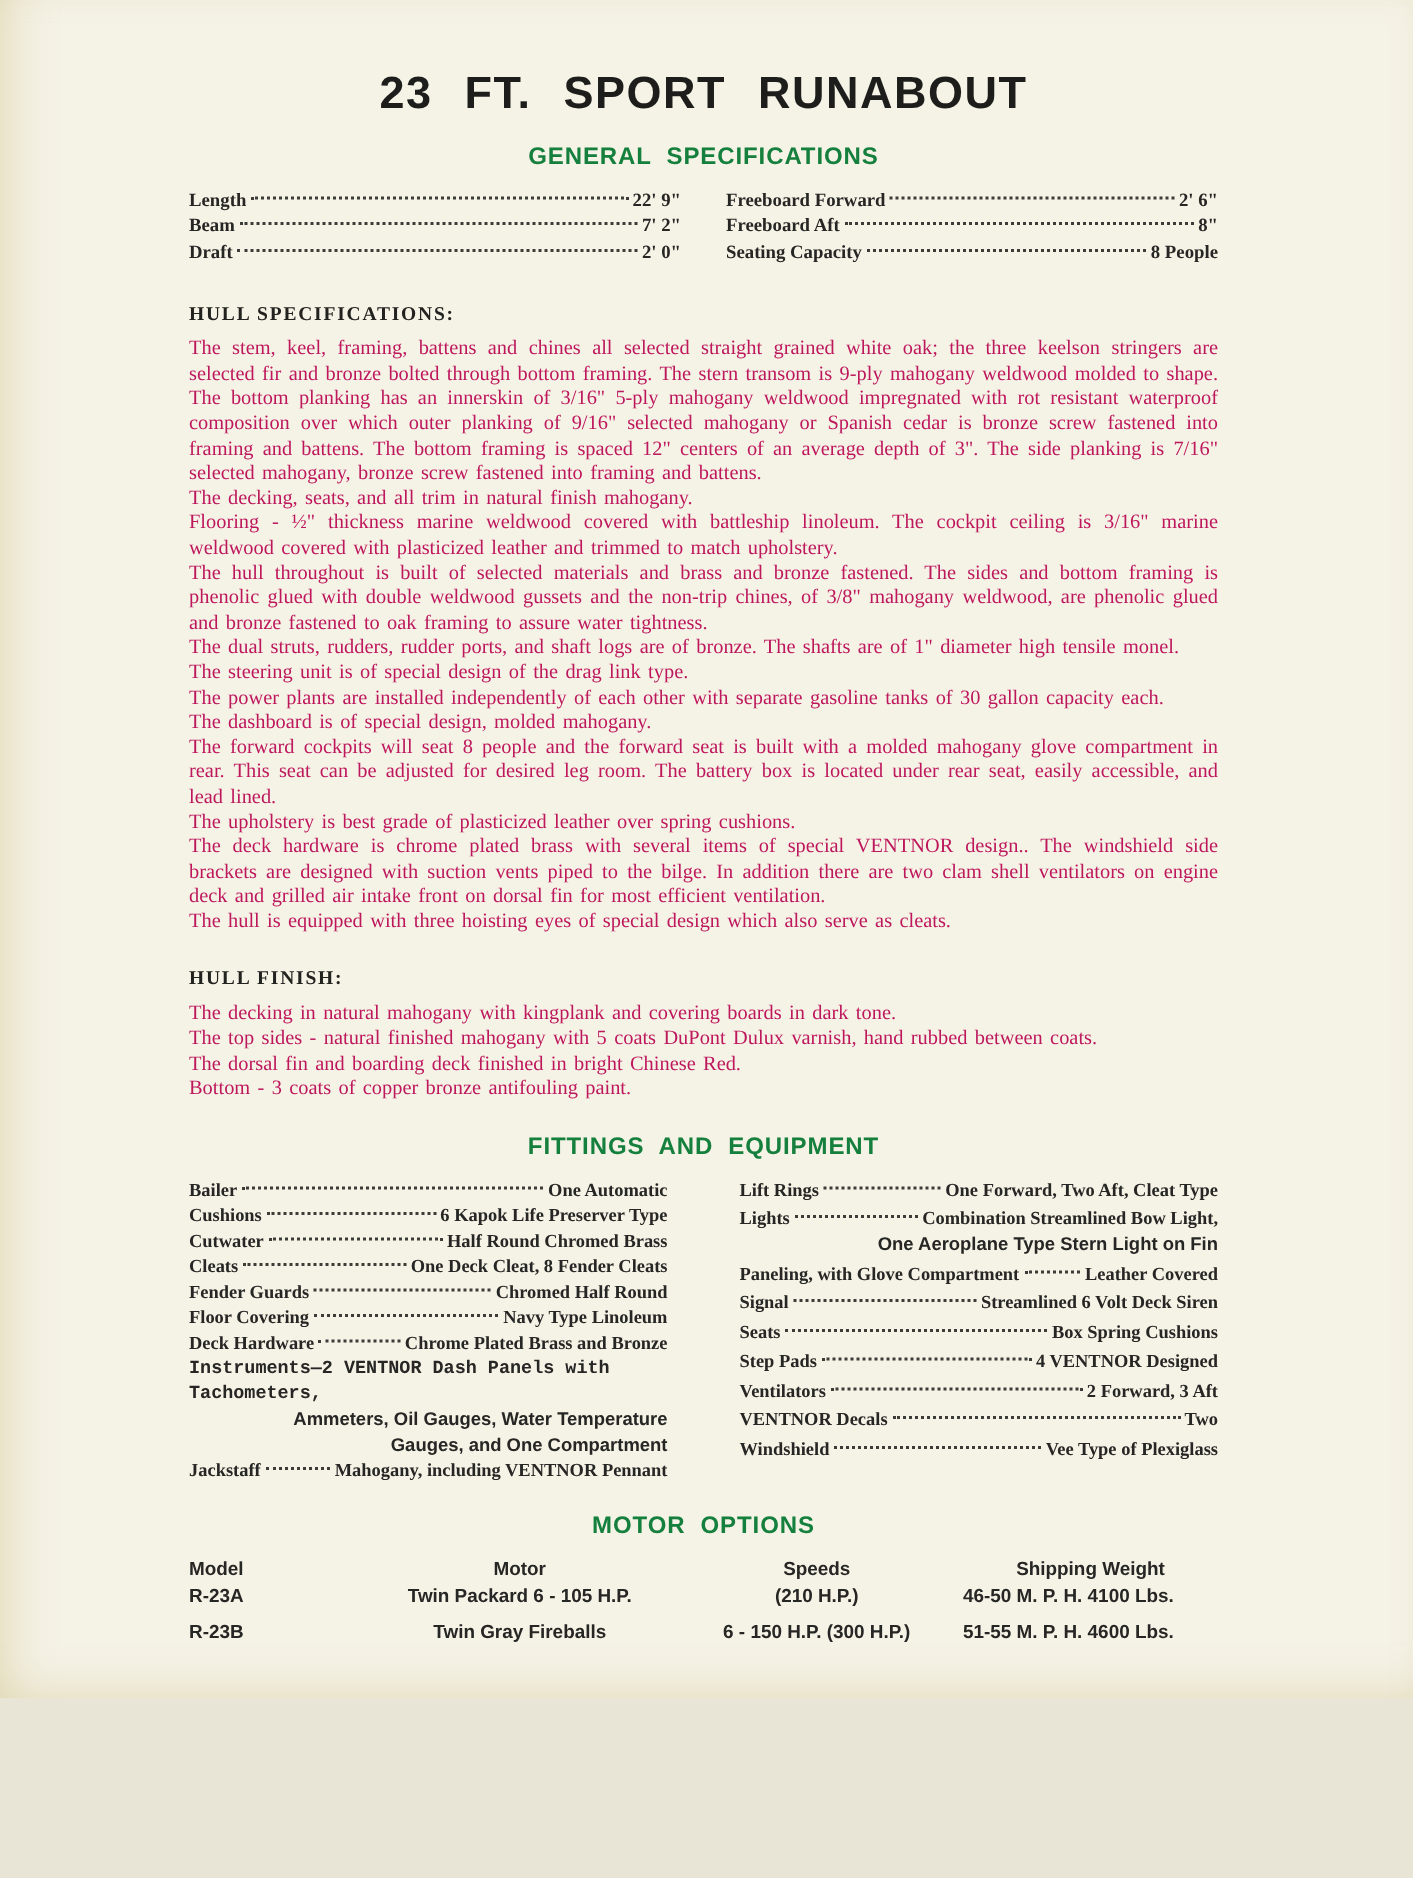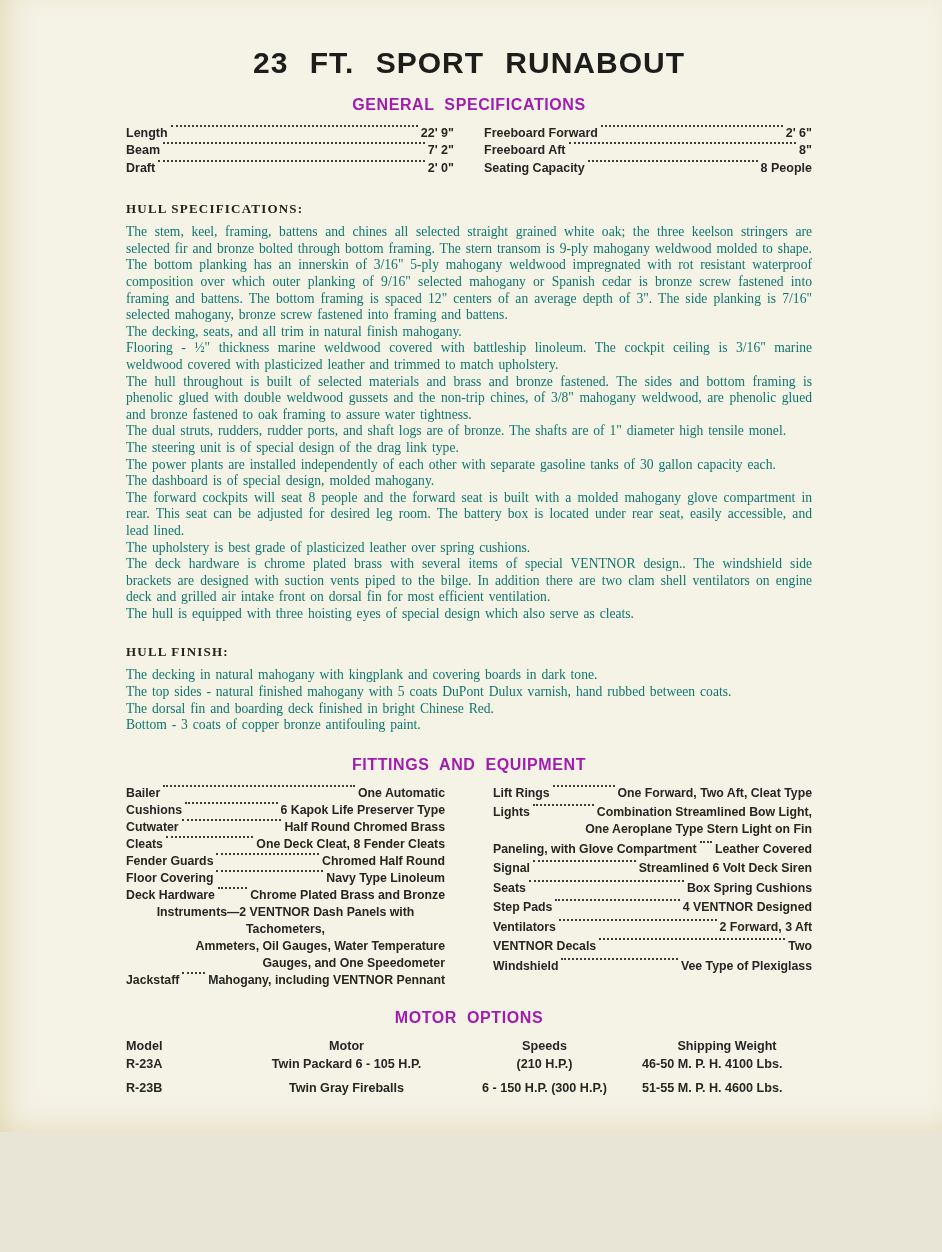--- a/index.html
+++ b/index.html
@@ -21,51 +21,51 @@
     font-size:30px; font-weight:700;
     letter-spacing:1px; word-spacing:12px;
     margin-bottom:16px;
     color:#1d1d1b;
   }
   .h2 {
     text-align:center;
     font-size:16px; font-weight:700;
     letter-spacing:.6px; word-spacing:5px;
     margin-bottom:11px;
-    color:#a21caf;
+    color:#15803d;
   }
   .serifh {
     font-family:"Liberation Serif", serif;
     font-size:13px; font-weight:700;
     letter-spacing:1.2px;
     margin-bottom:7px;
     color:#22221f;
   }
   
   .lcols { display:grid; grid-template-columns:1fr 1fr; column-gap:30px; margin-bottom:24px; }
-  .lrow { display:flex; align-items:flex-start; font-size:12.5px; font-weight:700; line-height:17.4px; white-space:nowrap; }
+  .lrow { display:flex; align-items:center; font-size:12.5px; font-weight:700; line-height:17.4px; white-space:nowrap;font-family:Liberation Serif, serif; }
   .lrow .lbl { flex:0 0 auto; }
   .lrow .dots { flex:1 1 10px; min-width:10px; border-bottom:2px dotted #3c3c38; margin:0 3px 3.5px 3px; }
   .lrow .val { flex:0 0 auto; }
   
   .bodyblock { margin-bottom:22px; }
   .body {
     font-family:"Liberation Serif", serif;
     font-size:13.6px; line-height:16.6px;
     text-align:justify;
     word-spacing:1.5px;
-    color:#0f766e;
+    color:#be185d;
   }
   
   .fitcols { display:grid; grid-template-columns:1fr 1fr; column-gap:48px; margin-bottom:20px; }
   .fit .lrow { font-size:12.3px; line-height:17px; }
   .fit-right .lrow { margin-bottom:2.5px; }
   .irow { font-size:12.3px; font-weight:700; line-height:17px; }
   .iline { text-align:right; }
-  .iline.first { text-align:center; }
+  .iline.first { text-align:left;font-family:Liberation Mono, monospace; }
   .cont { font-size:12.3px; font-weight:700; line-height:17px; text-align:right; margin-bottom:2.5px; }
   
   .mtable { display:grid; grid-template-columns:120px 1fr 195px 170px; font-size:12.6px; font-weight:700; line-height:16.5px; }
   .mtable .c1 { text-align:left; }
   .mtable .c2, .mtable .c3, .mtable .c4 { text-align:center; }
   .mhead { margin-bottom:2px; }
   .mrow { margin-bottom:7px; }
   .mrow > div { display:contents; }
   .footer {
     text-align:center;
@@ -180,21 +180,21 @@
         <span class="val">Navy Type Linoleum</span>
       </div>
       <div class="lrow">
         <span class="lbl">Deck Hardware</span>
         <span class="dots"></span>
         <span class="val">Chrome Plated Brass and Bronze</span>
       </div>
       <div class="irow">
         <div class="iline first">Instruments—2 VENTNOR Dash Panels with Tachometers,</div>
         <div class="iline">Ammeters, Oil Gauges, Water Temperature</div>
-        <div class="iline">Gauges, and One Speedometer</div>
+        <div class="iline">Gauges, and One Compartment</div>
       </div>
       <div class="lrow">
         <span class="lbl">Jackstaff</span>
         <span class="dots"></span>
         <span class="val">Mahogany, including VENTNOR Pennant</span>
       </div>
     </div>
 
     <div class="fit fit-right">
       <div class="lrow">

